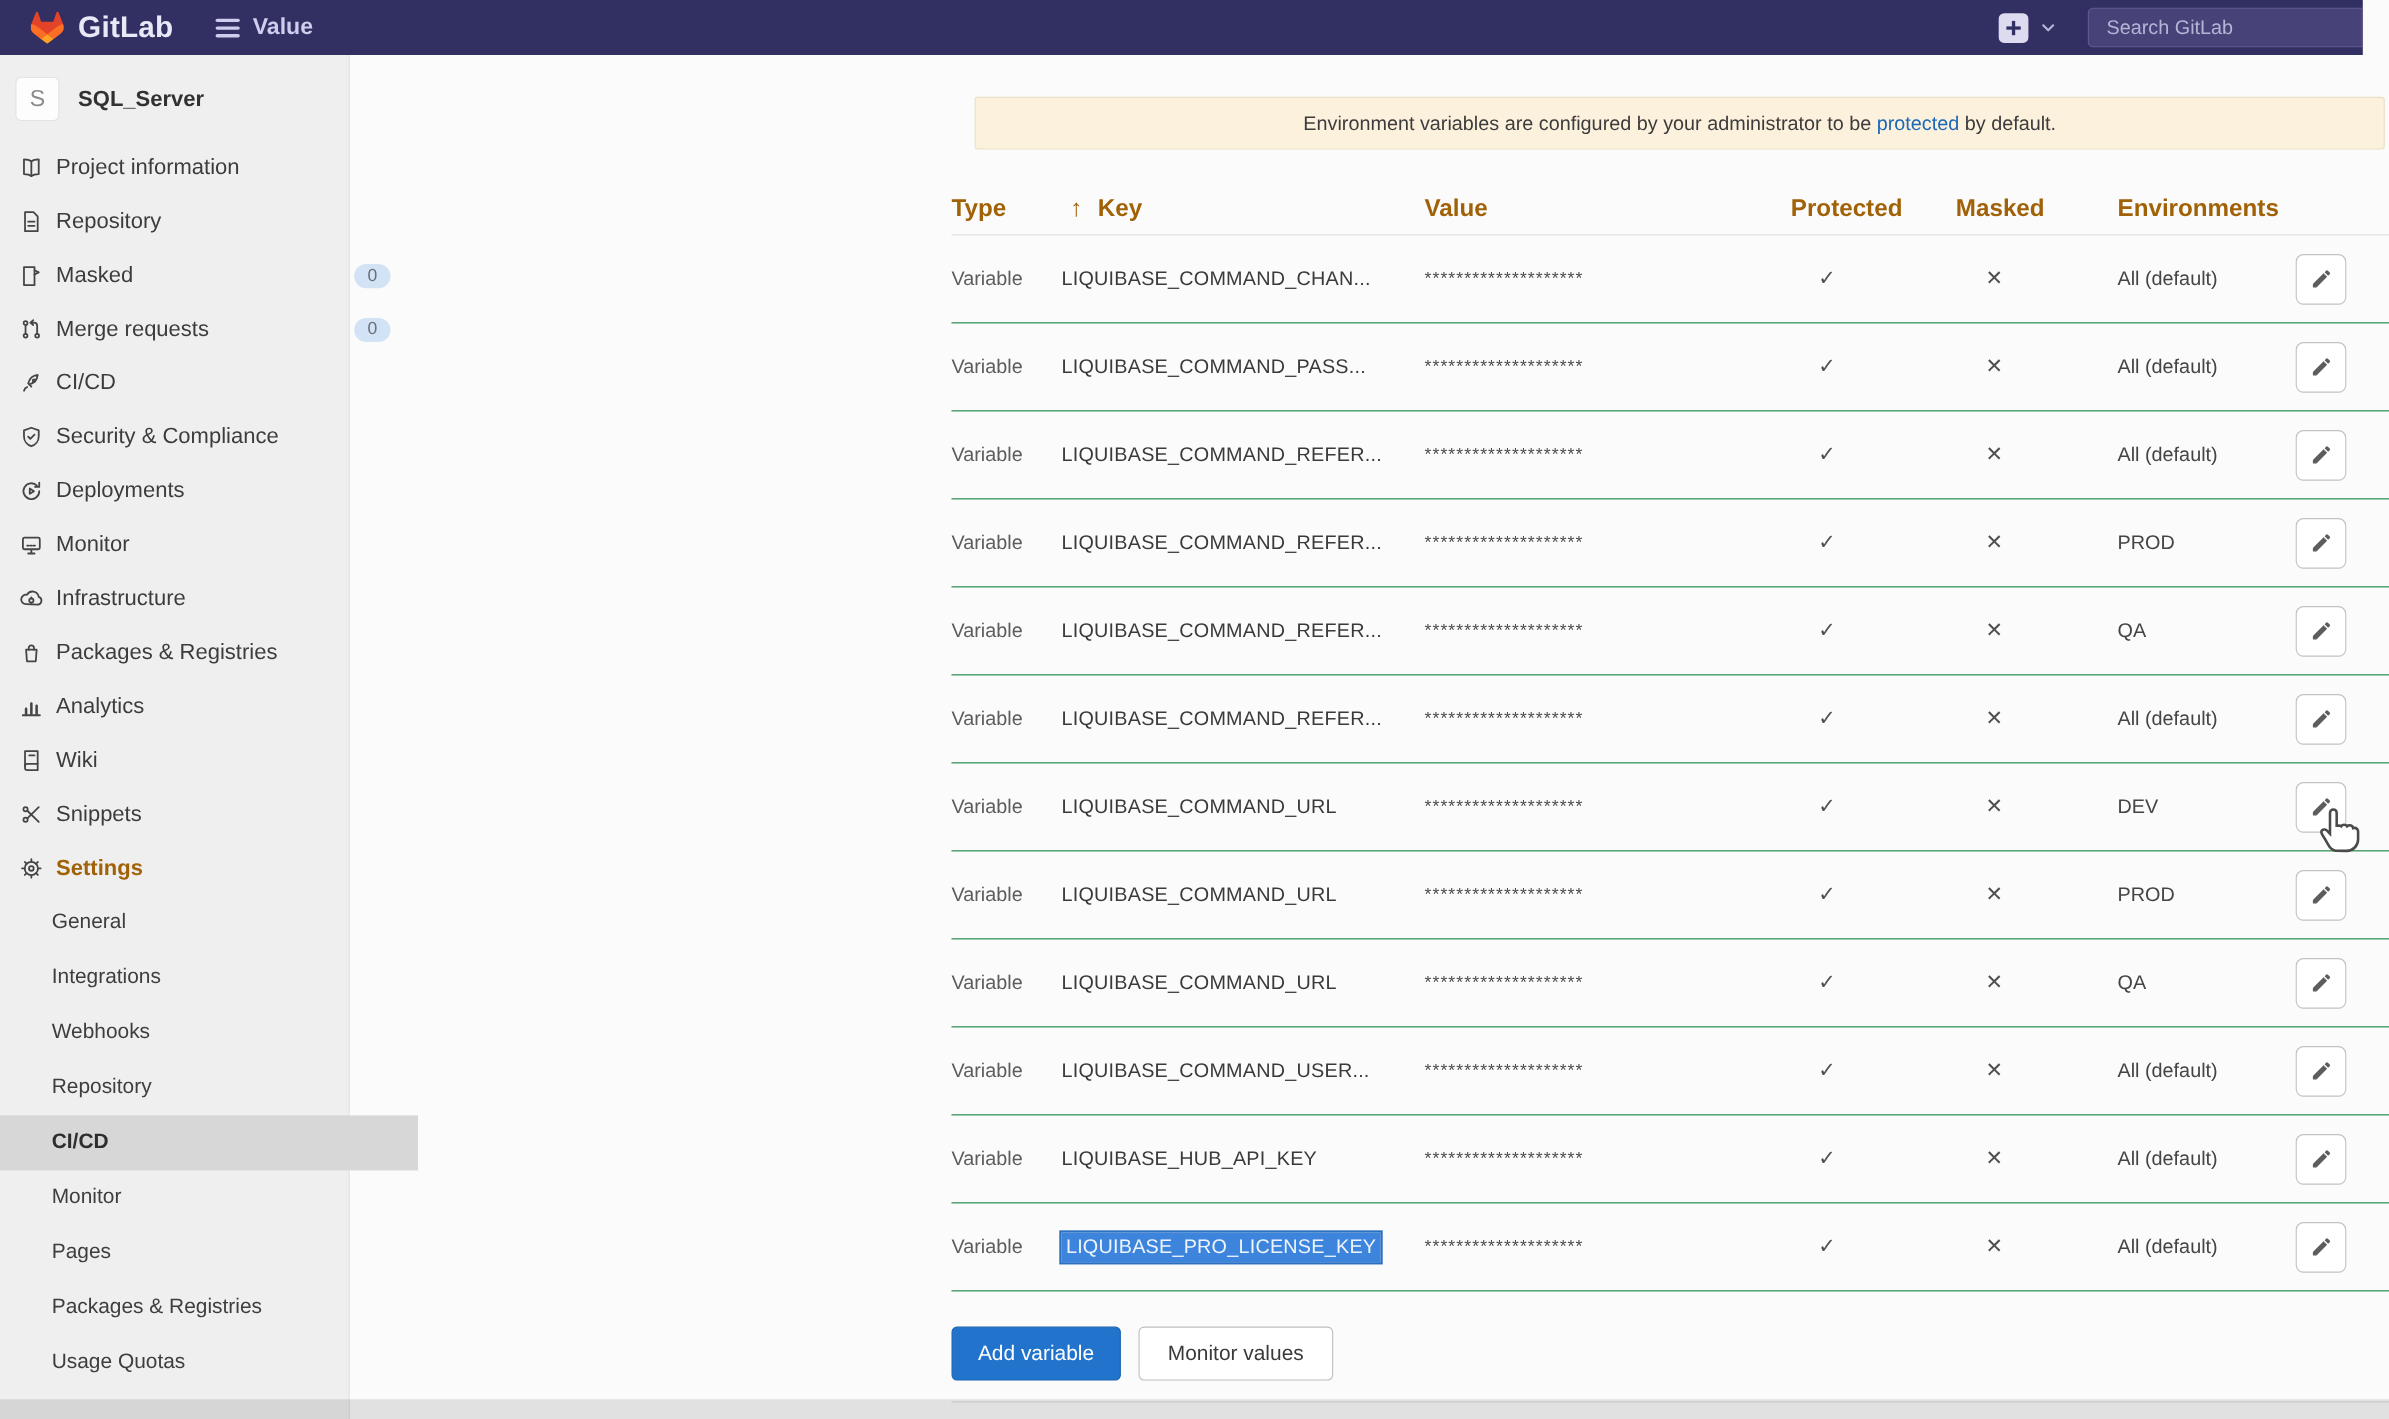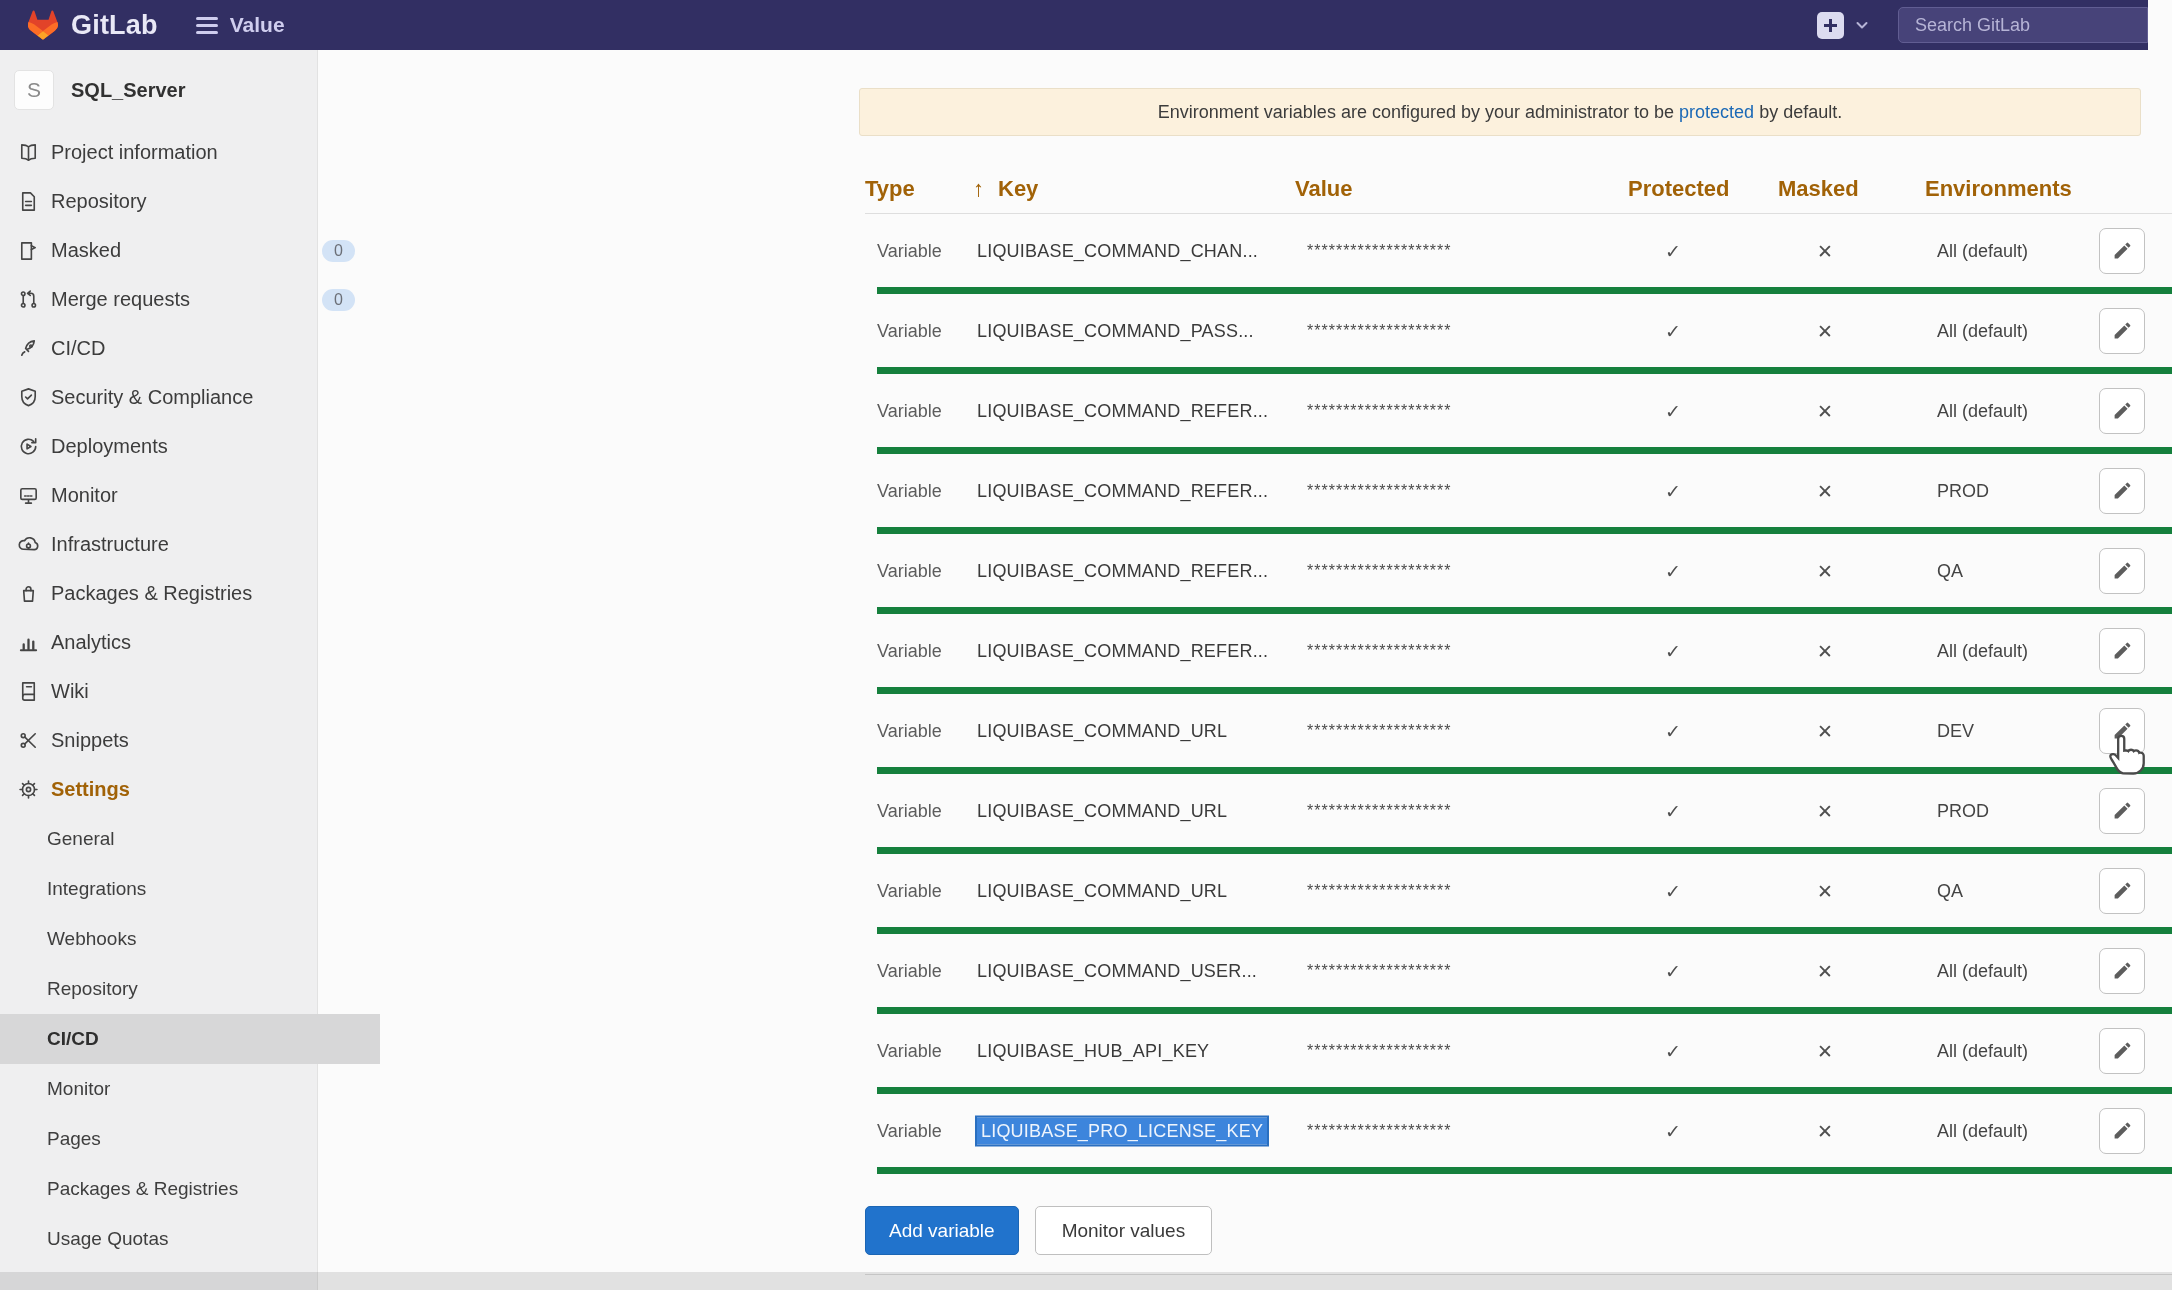--- a/index.html
+++ b/index.html
@@ -48,32 +48,32 @@
   .nav-badge { position:absolute; right:25px; top:50%; transform:translateY(-50%);
     background:var(--badge-bg,#d3e3f6); color:#6b6f77; font-size:16px; border-radius:12px;
     padding:2px 12px; }
   .sub-item { height:50px; display:flex; align-items:center; cursor:pointer; }
   .sub-label { margin-left:47px; font-size:19px; color:#3e3e3e; white-space:nowrap; }
   .sub-item.active { background:#d7d7d8; }
   .sub-item.active .sub-label { font-weight:700; color:#2e2e2e; }
 
   
   .content { position:absolute; left:319px; top:50px; width:1853px; height:1240px; }
-  .banner { position:absolute; left:540px; top:38px; width:1282px; height:48px;
+  .banner { position:absolute; left:567px; top:38px; width:1282px; height:48px;
     background:var(--banner-bg,#fcf1dd); border:1px solid var(--banner-border,#eadfc8);
     border-radius:3px; display:flex; align-items:center; justify-content:center;
     font-size:18px; color:#3c3c3c; }
   .banner a { color:var(--link-blue,#1b69b6); text-decoration:none; cursor:pointer; }
 
   .vartable { position:absolute; left:546px; top:112px; width:1307px; }
   .thead { position:relative; height:52px; border-bottom:1px solid #dedede; }
   .thead span { position:absolute; top:14px; font-size:22px; font-weight:700; color:#a16207; }
   .th-type{left:0;} .th-arrow{left:108px; font-weight:400;} .th-key{left:133px; cursor:pointer;}
   .th-value{left:430px;} .th-prot{left:763px;} .th-mask{left:913px;} .th-env{left:1060px;}
-  .trow { position:relative; height:80px; border-bottom:7px solid #15803d;margin-left:12px; }
+  .trow { position:relative; height:80px; border-bottom:1px solid #15803d; }
   .trow span { position:absolute; top:50%; transform:translateY(-50%); }
   .c-type { left:0; font-size:18px; color:#5c5c5c; }
   .c-key { left:100px; font-size:18px; color:#3a3a3a; letter-spacing:.2px; }
   .c-key.sel { background:var(--selection-blue,#3d85dc); color:#eef4fc;
     outline:2px solid #2a6fc0; padding:3px 4px; }
   .c-value { left:430px; font-size:16px; color:#4a4a4a; letter-spacing:1px; }
   .c-prot { left:776px; width:40px; text-align:center; font-size:19px; color:#4f4f4f; }
   .c-mask { left:928px; width:40px; text-align:center; font-size:19px; color:#4f4f4f; }
   .c-env { left:1060px; font-size:18px; color:#444; }
   .edit-btn { position:absolute; left:1222px; top:50%; transform:translateY(-50%);

